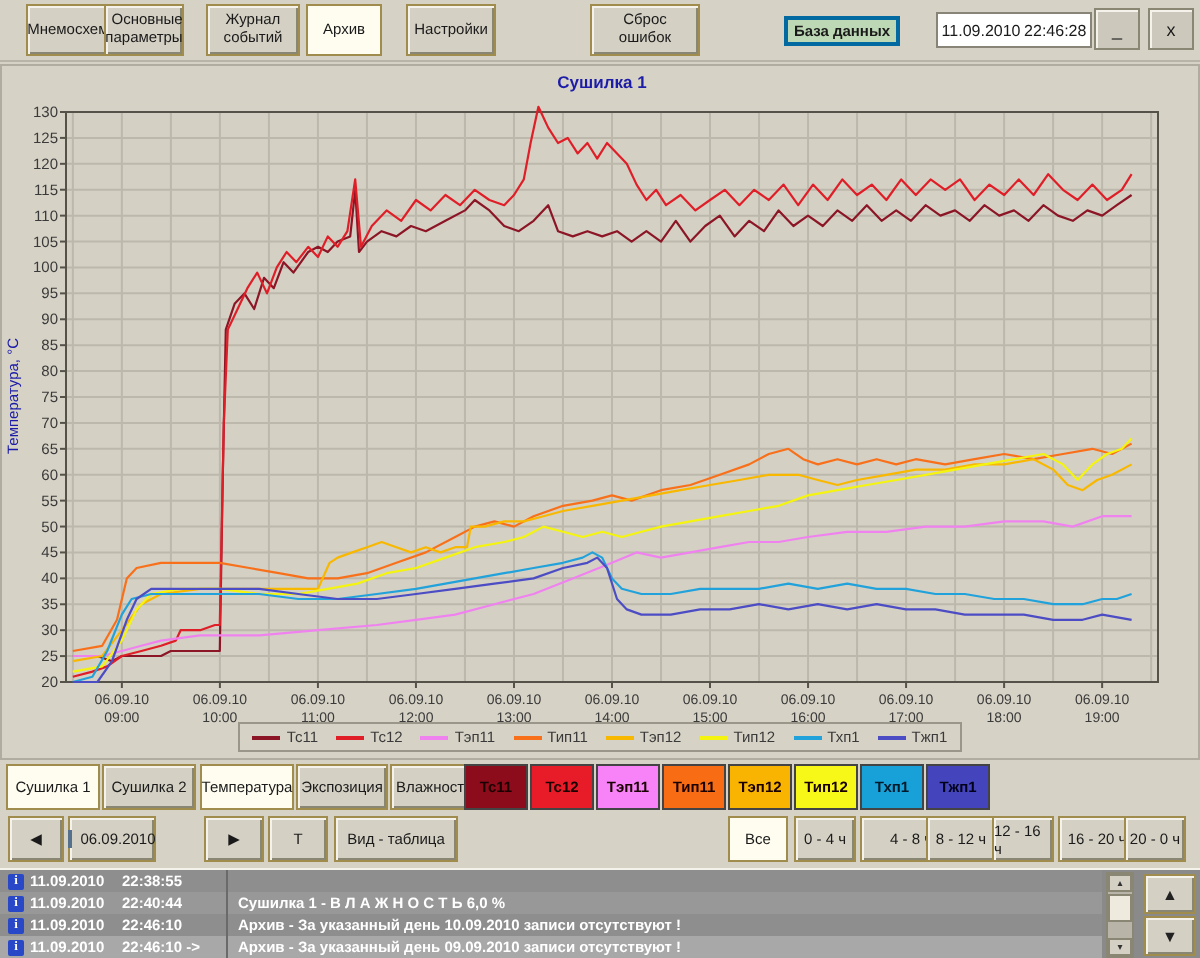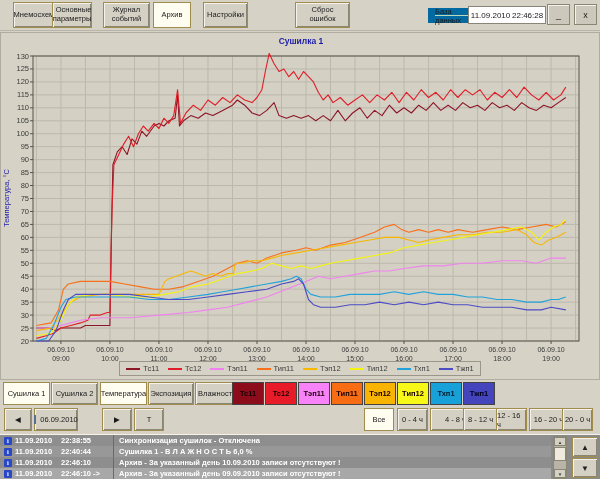--- a/index.html
+++ b/index.html
@@ -14,21 +14,21 @@
   
   .topbar { position:absolute; left:0; top:0; width:600px; height:31px; background:#d6d2c6; border-bottom:1px solid #b8b4a8;}
   .tbtn {
     position:absolute; top:2px; height:26px;
     background:#d4d0c4; border:1px solid #a08c4c;
     box-shadow: inset 1px 1px 0 #f4f2ea, inset -1px -1px 0 #8a8674;
     font-size:7.5px; text-align:center; display:flex; align-items:center; justify-content:center;
     line-height:1.15; cursor:default; white-space:pre-line;
   }
   .tbtn.active { background:#fffdf0; box-shadow:none; }
-  .db-label { position:absolute; left:428px; top:8px; width:58px; height:15px; background:#bcd8b4; border:7px solid #0369a1; font-size:7.5px; font-weight:normal; display:flex; align-items:center; justify-content:center; }
+  .db-label { position:absolute; left:392px; top:8px; width:58px; height:15px; background:#bcd8b4; border:2px solid #0369a1; font-size:7.5px; font-weight:bold; display:flex; align-items:center; justify-content:center; }
   .datetime { position:absolute; left:468px; top:6px; width:78px; height:18px; background:#ffffff; border:1px solid #888478; font-size:8px; display:flex; align-items:center; justify-content:space-evenly; }
   .winbtn { position:absolute; top:4px; width:23px; height:21px; background:#ccc8bc; border:1px solid #8a8674; box-shadow: inset 1px 1px 0 #f4f2ea; font-size:9px; display:flex; align-items:center; justify-content:center; }
   
   .chart-panel { position:absolute; left:0; top:32px; width:600px; height:348px; background:#d6d2c6; border:1px solid #b0aca0; }
   .chart-panel svg { position:absolute; left:0; top:0; }
   .legend { position:absolute; left:0; right:0; top:328px; display:flex; justify-content:center; }
   .legend-box { display:flex; gap:9px; border:1px solid #9a968a; background:#d6d2c6; padding:2px 6px; align-items:center; }
   .legend-item { display:flex; align-items:center; gap:3px; font-size:7.5px; color:#3a3a3a; }
   .legend-dash { width:14px; height:2px; }
   
@@ -279,39 +279,39 @@
   </div>
 
 <div class="row row2">
   <div class="sbtn" style="left:4px; width:28px;">◀</div>
   <div class="sbtn" style="left:34px; width:44px;">
     <span class="cal-icon"></span>
     <span>06.09.2010</span>
   </div>
   <div class="sbtn" style="left:102px; width:30px;">▶</div>
   <div class="sbtn" style="left:134px; width:30px;">Т</div>
+  <div class="sbtn" style="left:167px; width:62px;">Вид - таблица</div>
   <div id="range-buttons">
       <div class="sbtn active" style="left: 364px; width: 30px;">Все</div>
       <div class="sbtn" style="left: 397px; width: 31px;">0 - 4 ч</div>
       <div class="sbtn" style="left: 430px; width: 51px;">4 - 8 ч</div>
       <div class="sbtn" style="left: 463px; width: 35px;">8 - 12 ч</div>
       <div class="sbtn" style="left: 496px; width: 31px;">12 - 16 ч</div>
       <div class="sbtn" style="left: 529px; width: 39px;">16 - 20 ч</div>
       <div class="sbtn" style="left: 562px; width: 31px;">20 - 0 ч</div>
     </div>
 </div>
 
 <div class="eventlog">
   <div id="log-rows">
       <div class="log-row">
         <div class="info-icon">i</div>
         <div class="log-date">11.09.2010</div>
         <div class="log-time">22:38:55</div>
         <div class="log-sep"></div>
-        <div class="log-text">Синхронизация сушилок - Отключена</div>
       </div>
       <div class="log-row">
         <div class="info-icon">i</div>
         <div class="log-date">11.09.2010</div>
         <div class="log-time">22:40:44</div>
         <div class="log-sep"></div>
         <div class="log-text">Сушилка 1 - В Л А Ж Н О С Т Ь  6,0 %</div>
       </div>
       <div class="log-row">
         <div class="info-icon">i</div>

